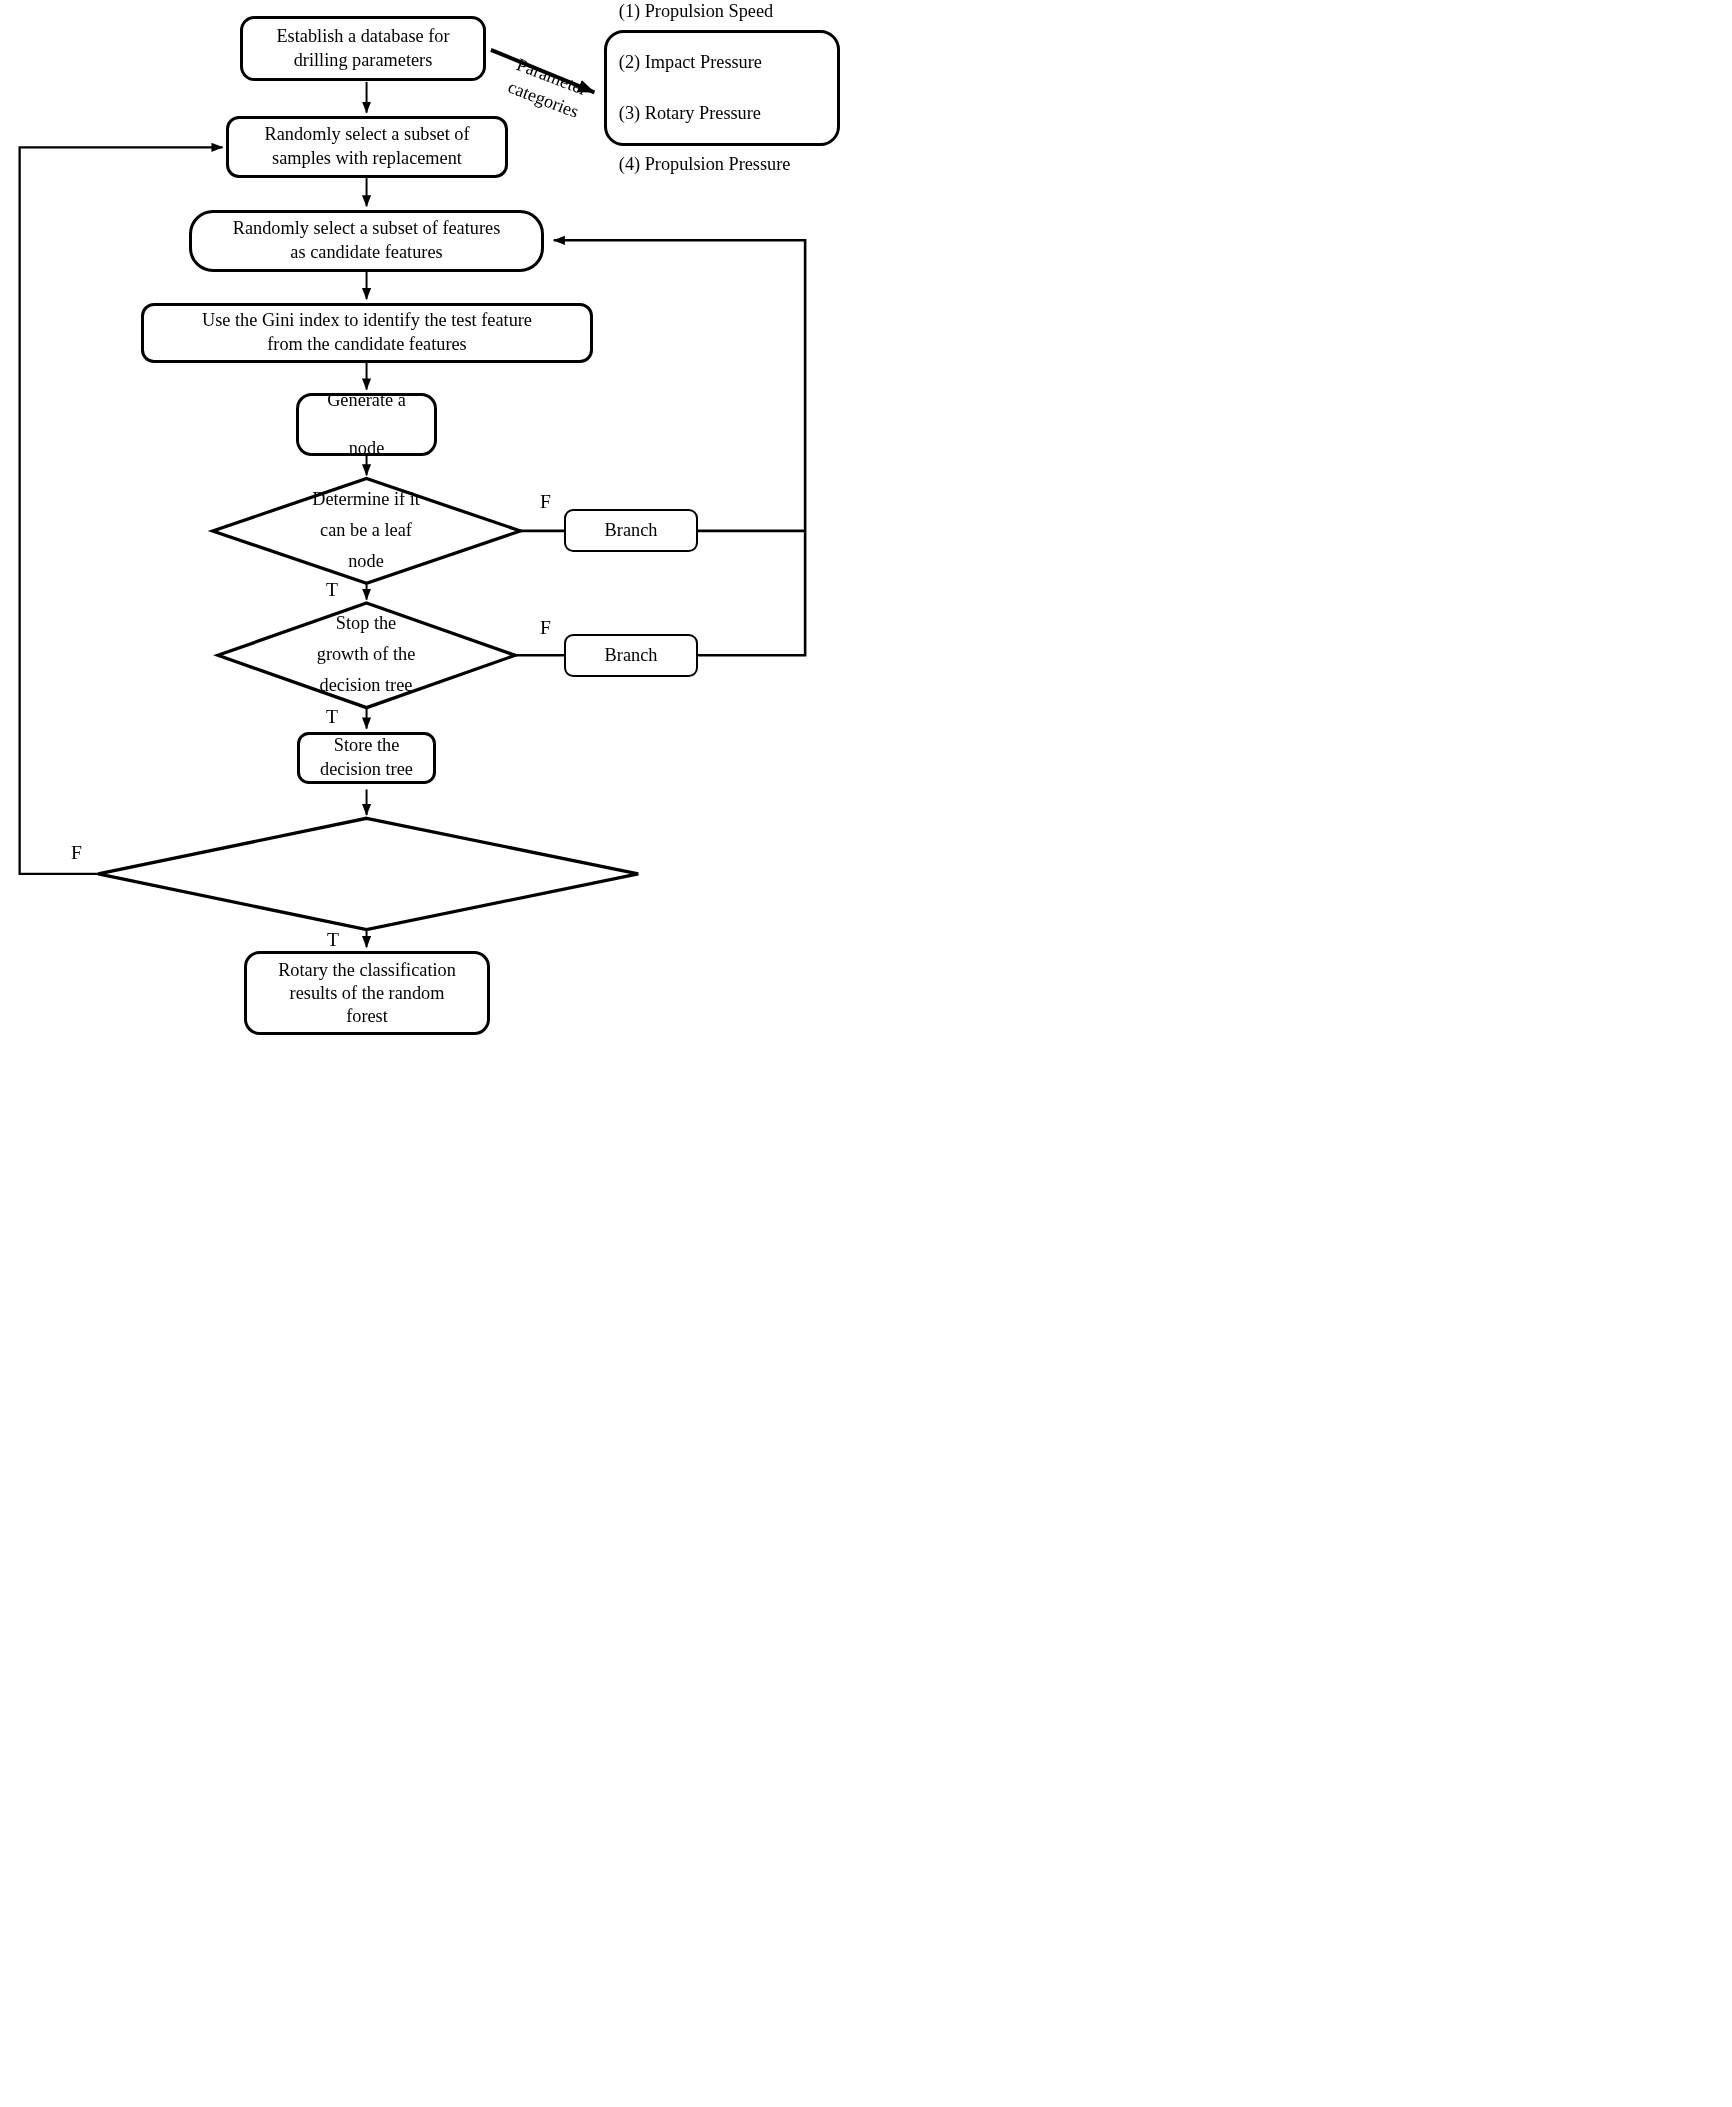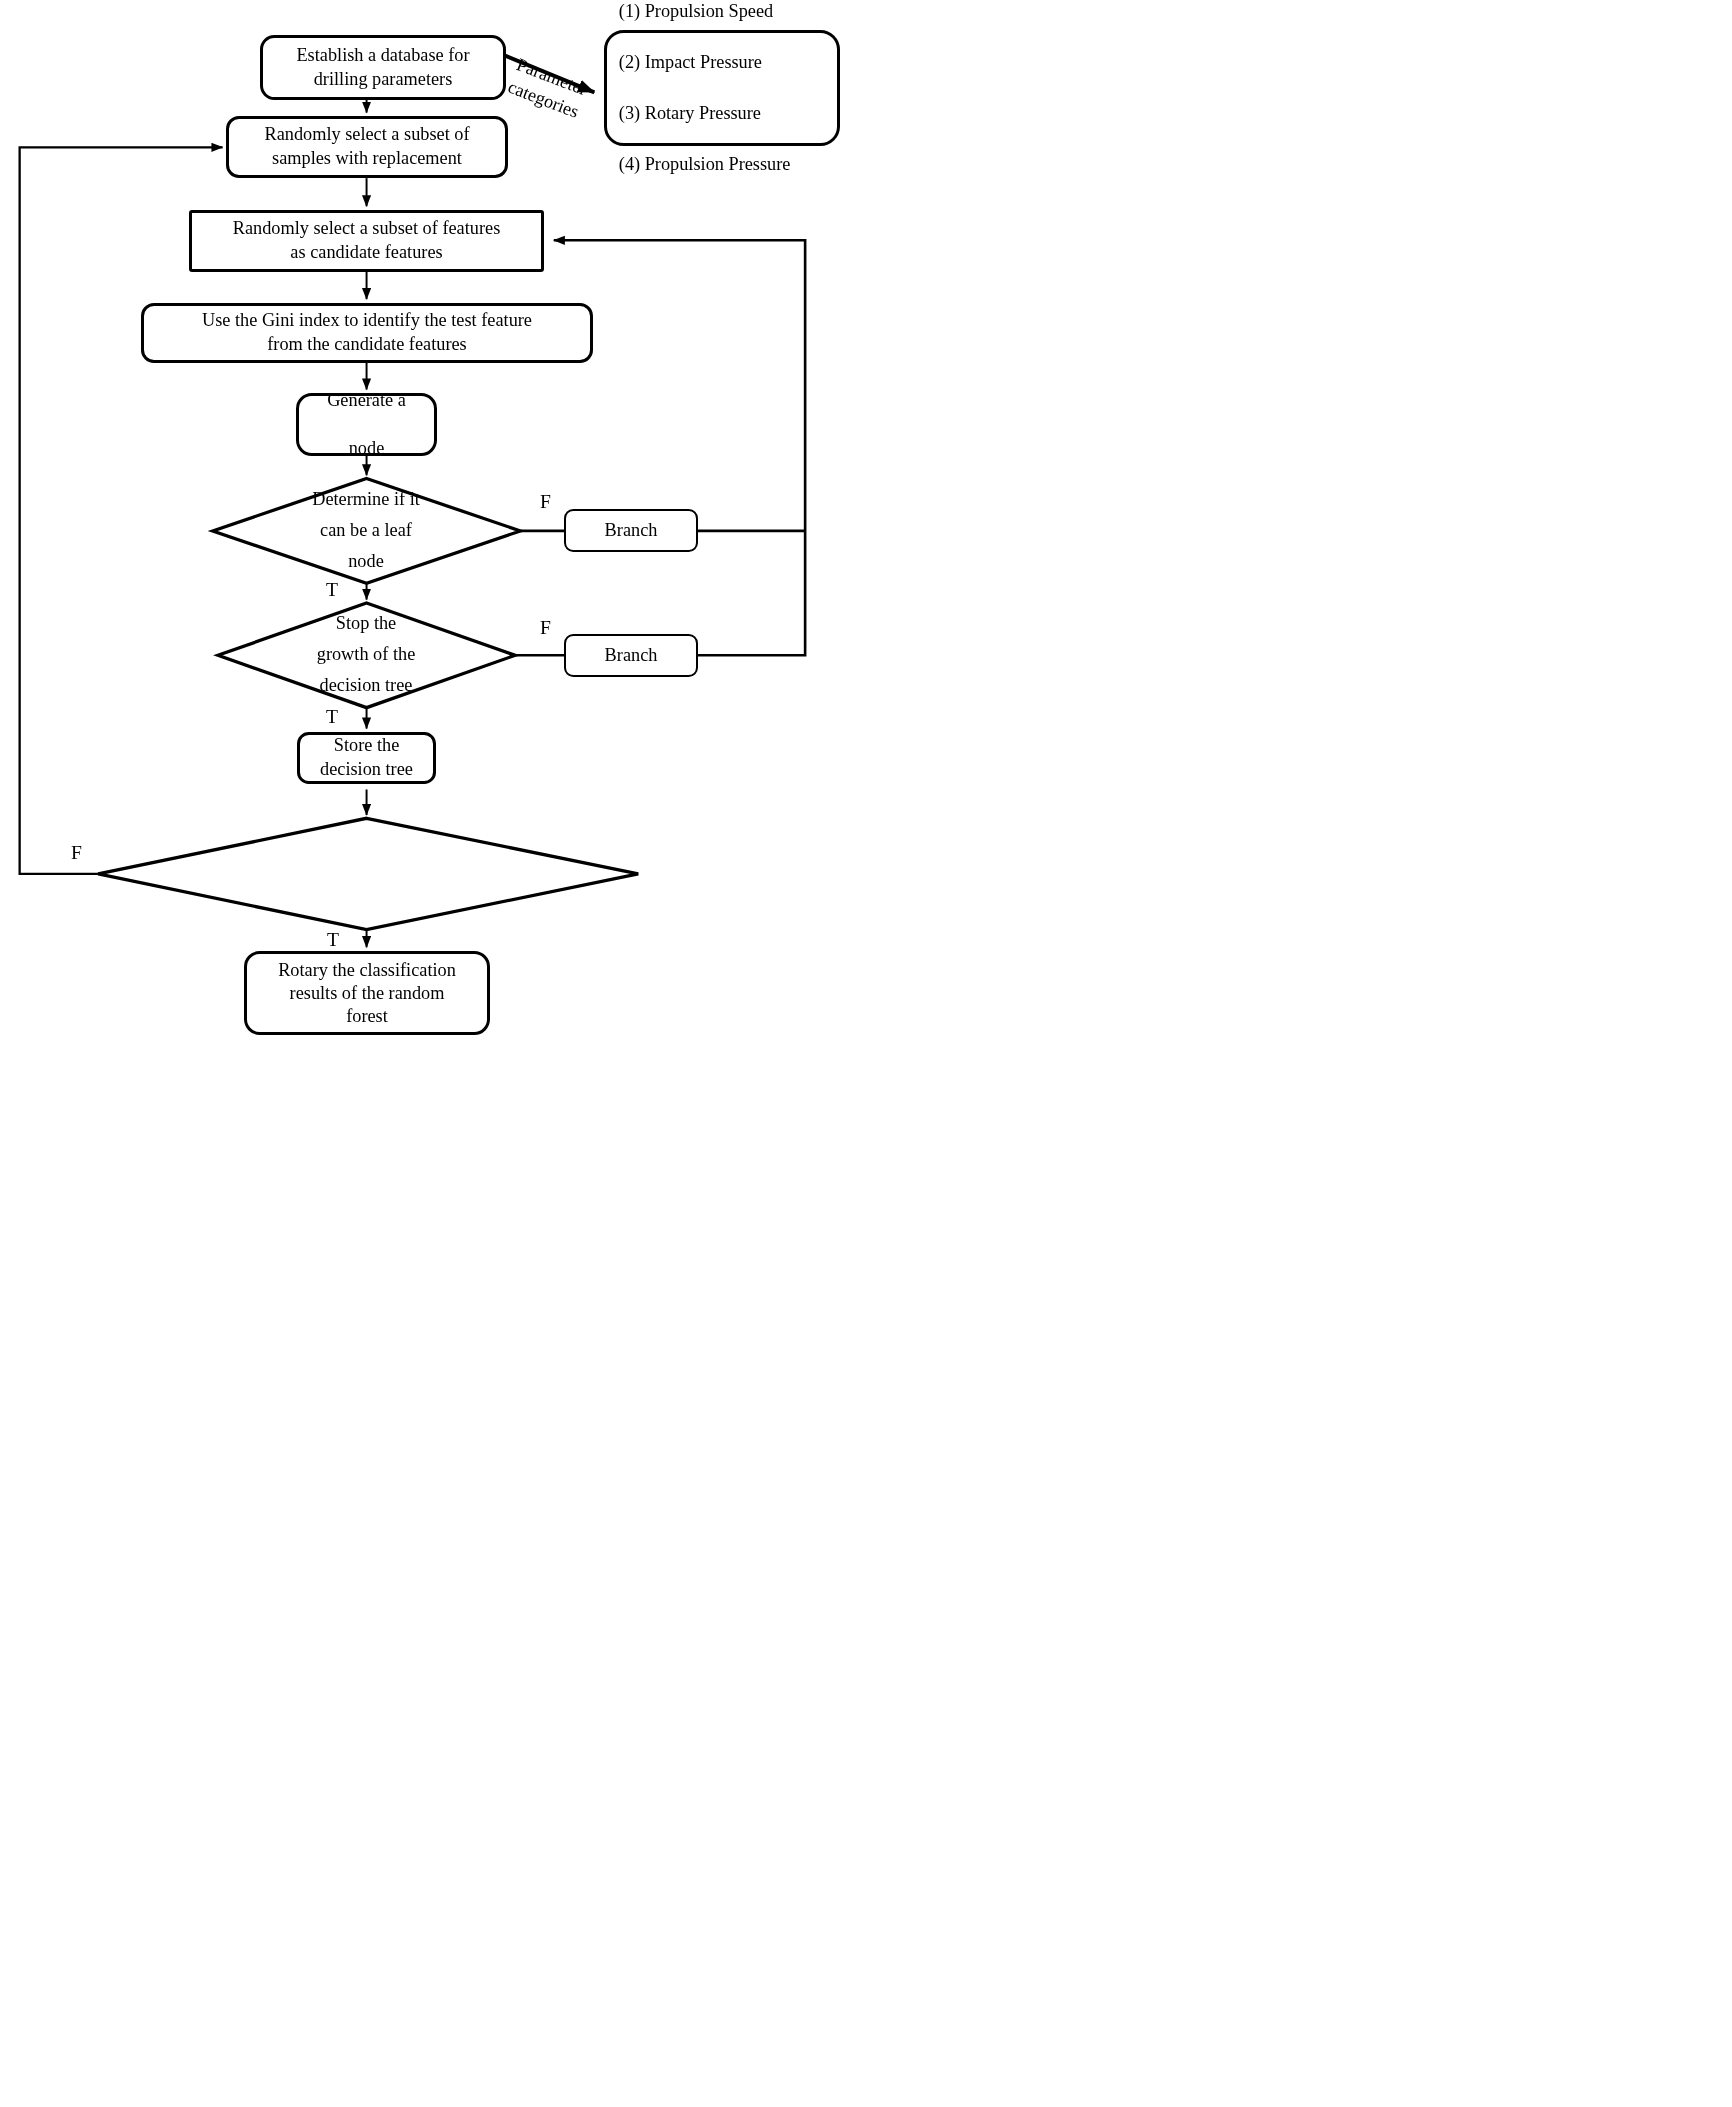--- a/index.html
+++ b/index.html
@@ -107,21 +107,21 @@
     <path d="M1065,811 L1230,811" stroke="#000" stroke-width="4" fill="none"></path>
     <path d="M1065,1001 L1230,1001 L1230,367 L846,367" stroke="#000" stroke-width="4" fill="none" marker-end="url(#ah)"></path>
 
     <path d="M150,1335 L30,1335 L30,225 L340,225" stroke="#000" stroke-width="3.5" fill="none" marker-end="url(#ah)"></path>
 
     <polygon points="560,731 795,811 560,891 325,811" fill="#ffffff" stroke="#000000" stroke-width="5"></polygon>
     <polygon points="560,921 787,1001 560,1081 333,1001" fill="#ffffff" stroke="#000000" stroke-width="5"></polygon>
     <polygon points="560,1250 975,1335 560,1420 150,1335" fill="#ffffff" stroke="#000000" stroke-width="5"></polygon>
   </svg>
 
-  <div class="node" style="left:260px; top:16.4px; width:246px; height:65px;margin-top:19px;">
+  <div class="node" style="left:240px; top:16.4px; width:246px; height:65px;">
     <div class="tline">Establish a database for</div>
     <div class="tline">drilling parameters</div>
   </div>
 
   <div class="node param-box" style="left:604px; top:29.5px; width:236px; height:116px;">
     <div class="tline">(1) Propulsion Speed</div>
     <div class="tline">(2) Impact Pressure</div>
     <div class="tline">(3) Rotary Pressure</div>
     <div class="tline">(4) Propulsion Pressure</div>
   </div>
@@ -129,21 +129,21 @@
   <div class="arrow-caption">
     <div class="tline">Parameter</div>
     <div class="tline">categories</div>
   </div>
 
   <div class="node" style="left:226px; top:116px; width:282px; height:62px; border-radius:13px;">
     <div class="tline">Randomly select a subset of</div>
     <div class="tline">samples with replacement</div>
   </div>
 
-  <div class="node" style="left:189px; top:210px; width:355px; height:62px; border-radius:3px;">
+  <div class="node" style="left:189px; top:210px; width:355px; height:62px; border-radius:24px;">
     <div class="tline">Randomly select a subset of features</div>
     <div class="tline">as candidate features</div>
   </div>
 
   <div class="node" style="left:141px; top:303px; width:452px; height:60px; border-radius:13px;">
     <div class="tline">Use the Gini index to identify the test feature</div>
     <div class="tline">from the candidate features</div>
   </div>
 
   <div class="node" style="left:296px; top:393px; width:141px; height:63px; border-radius:15.7px;gap:24px;">

